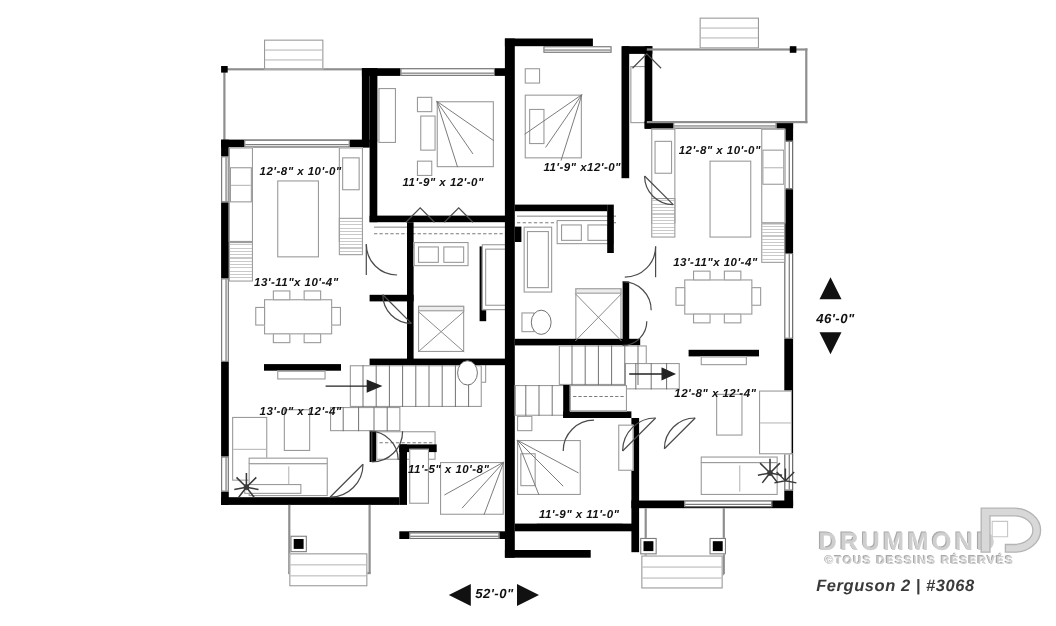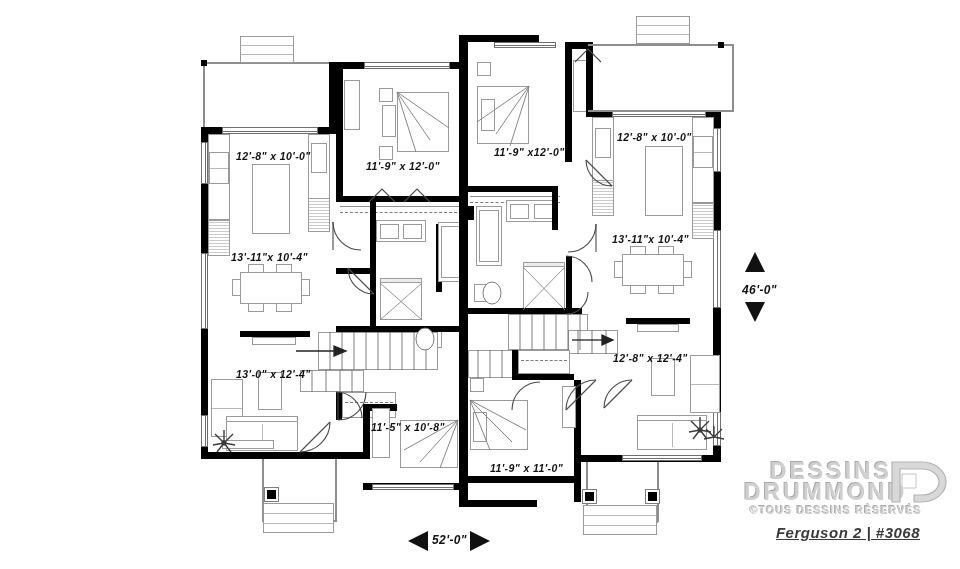--- a/index.html
+++ b/index.html
@@ -28,23 +28,23 @@
               pointer-events:none;}
 
   
   #logo{position:absolute;left:742px;top:452px;width:212px;height:108px;}
   .lgtxt{position:absolute;font-weight:bold;letter-spacing:3px;color:#cfcfcf;
          text-shadow:1px 1px 0 #fff, -1px -1px 0 #a8a8a8;}
   #lg1{left:28px;top:6px;font-size:23px;}
   #lg2{left:2px;top:27px;font-size:23px;}
   #lg3{left:8px;top:52px;font-size:10.5px;letter-spacing:1.2px;}
   #lgmark{position:absolute;left:146px;top:4px;width:62px;height:52px;}
-  #planname{position:absolute;left:0;top:72px;width:212px;text-align:center;
+  #planname{position:absolute;left:0;top:72px;width:212px;text-align:left;
             font-size:15px;font-weight:bold;font-style:italic;color:#3a3a3a;
-            letter-spacing:.5px;text-decoration:underline;}
+            letter-spacing:.5px;}
 </style>
 </head>
 <body>
 
 <div id="stage">
 
   <div class="thin" style="left:203px;top:62px;width:140px;height:1.5px;"></div>
   <div class="thin" style="left:203px;top:62px;width:1.5px;height:66px;"></div>
   <div class="thin" style="left:203px;top:127px;width:140px;height:1.5px;"></div>
   <div class="thin" style="left:341px;top:62px;width:1.5px;height:66px;"></div>
@@ -354,21 +354,20 @@
   <div class="dim" style="left:494px;top:146px;">11'-9" x12'-0"</div>
   <div class="dim" style="left:490px;top:462px;">11'-9" x 11'-0"</div>
   <div class="dim" style="left:617px;top:131px;">12'-8" x 10'-0"</div>
   <div class="dim" style="left:612px;top:233px;">13'-11"x 10'-4"</div>
   <div class="dim" style="left:613px;top:352px;">12'-8" x 12'-4"</div>
 
   <div class="dim" style="left:742px;top:283px;font-size:12px;">46'-0"</div>
   <div class="dim" style="left:432px;top:533px;font-size:12px;">52'-0"</div>
 
   <div id="logo">
-    <div class="lgtxt" id="lg1">DESSINS</div>
     <div class="lgtxt" id="lg2">DRUMMOND</div>
     <div class="lgtxt" id="lg3">©TOUS DESSINS RÉSERVÉS</div>
     <svg id="lgmark" viewBox="0 0 62 52">
       <path d="M4 6 h30 a24 20 0 0 1 0 40 h-8 v-7 h8 a17 13 0 0 0 0 -26 h-22 v33 h-8 z" fill="#d8d8d8" stroke="#b4b4b4" stroke-width="1.2"></path>
       <path d="M14 18 h14 v14 h-14 z" fill="#ffffff" stroke="#c6c6c6" stroke-width="1"></path>
     </svg>
     <div id="planname">Ferguson 2 | #3068</div>
   </div>
 
 </div>

